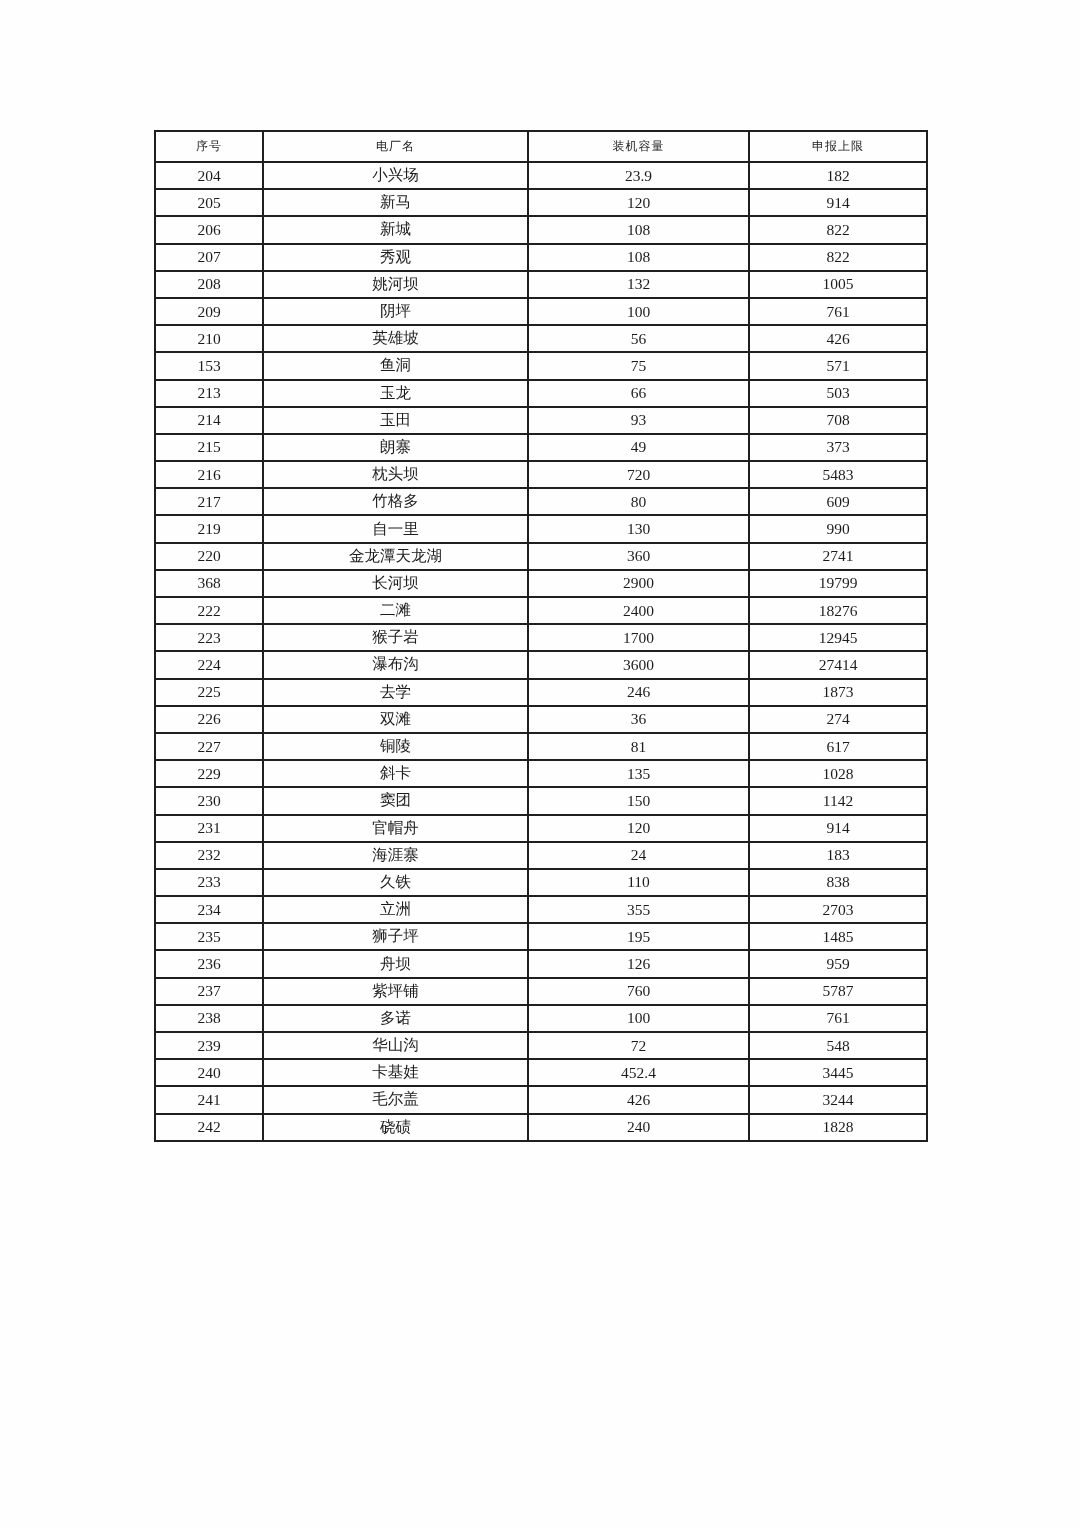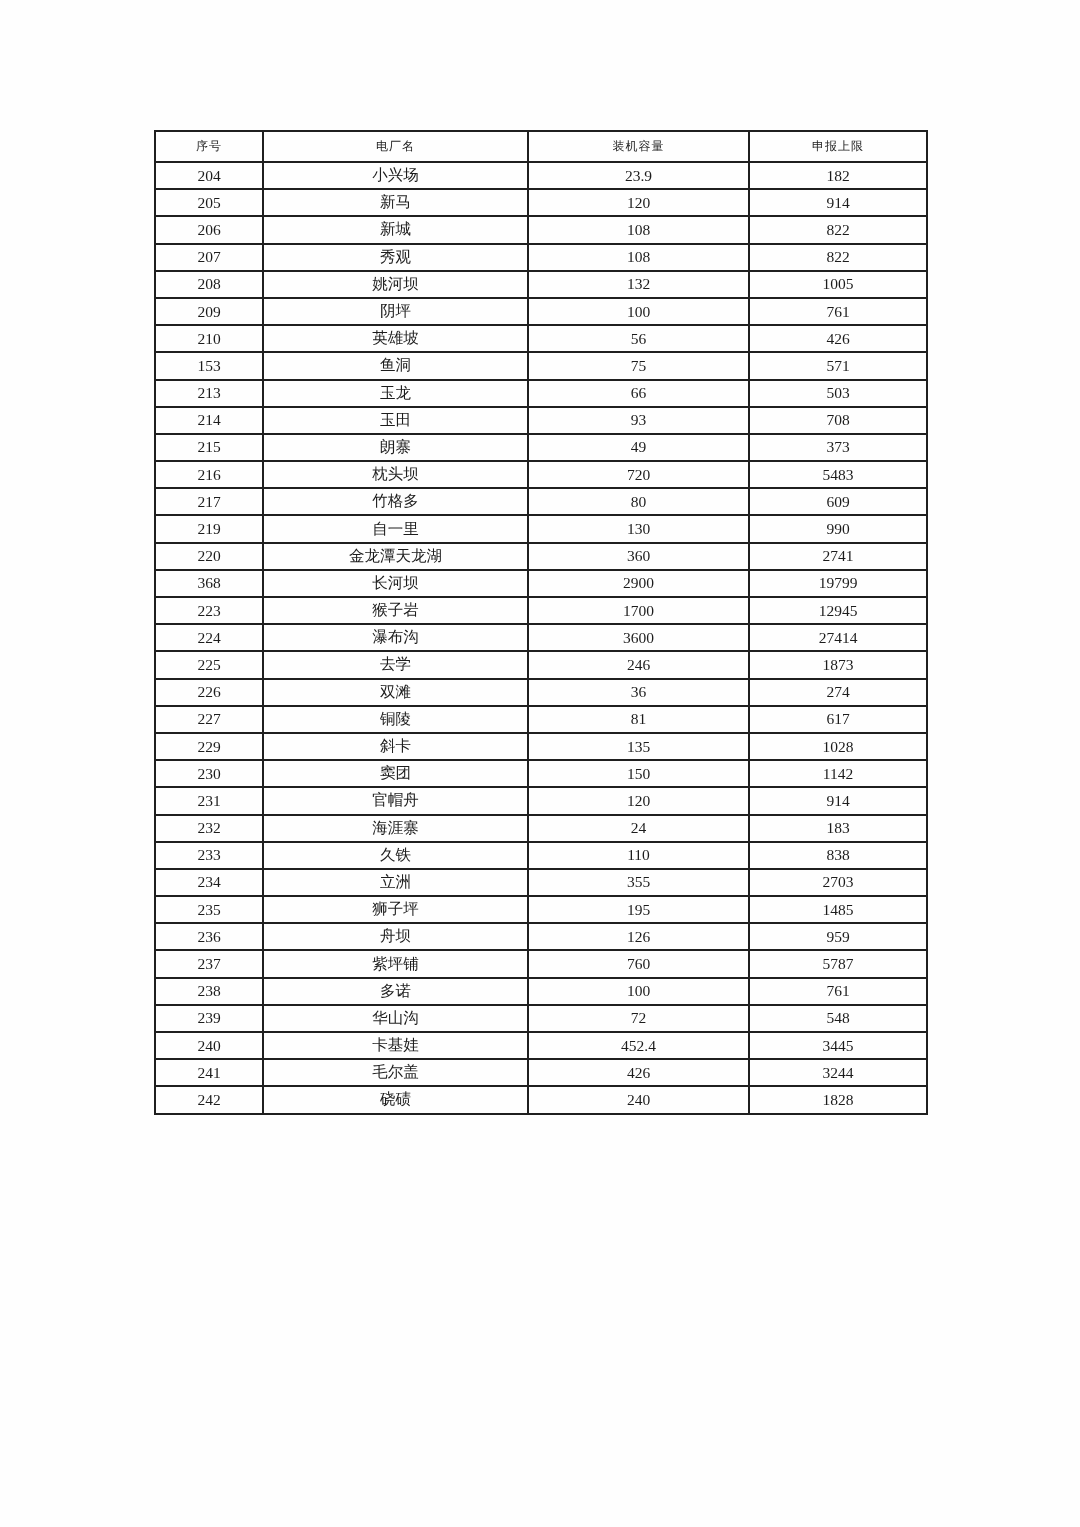--- a/index.html
+++ b/index.html
@@ -160,20 +160,26 @@
           <td>360</td>
           <td>2741</td>
         </tr>
         <tr>
           <td>368</td>
           <td>长河坝</td>
           <td>2900</td>
           <td>19799</td>
         </tr>
         <tr>
+          <td>222</td>
+          <td>二滩</td>
+          <td>2400</td>
+          <td>18276</td>
+        </tr>
+        <tr>
           <td>223</td>
           <td>猴子岩</td>
           <td>1700</td>
           <td>12945</td>
         </tr>
         <tr>
           <td>224</td>
           <td>瀑布沟</td>
           <td>3600</td>
           <td>27414</td>

